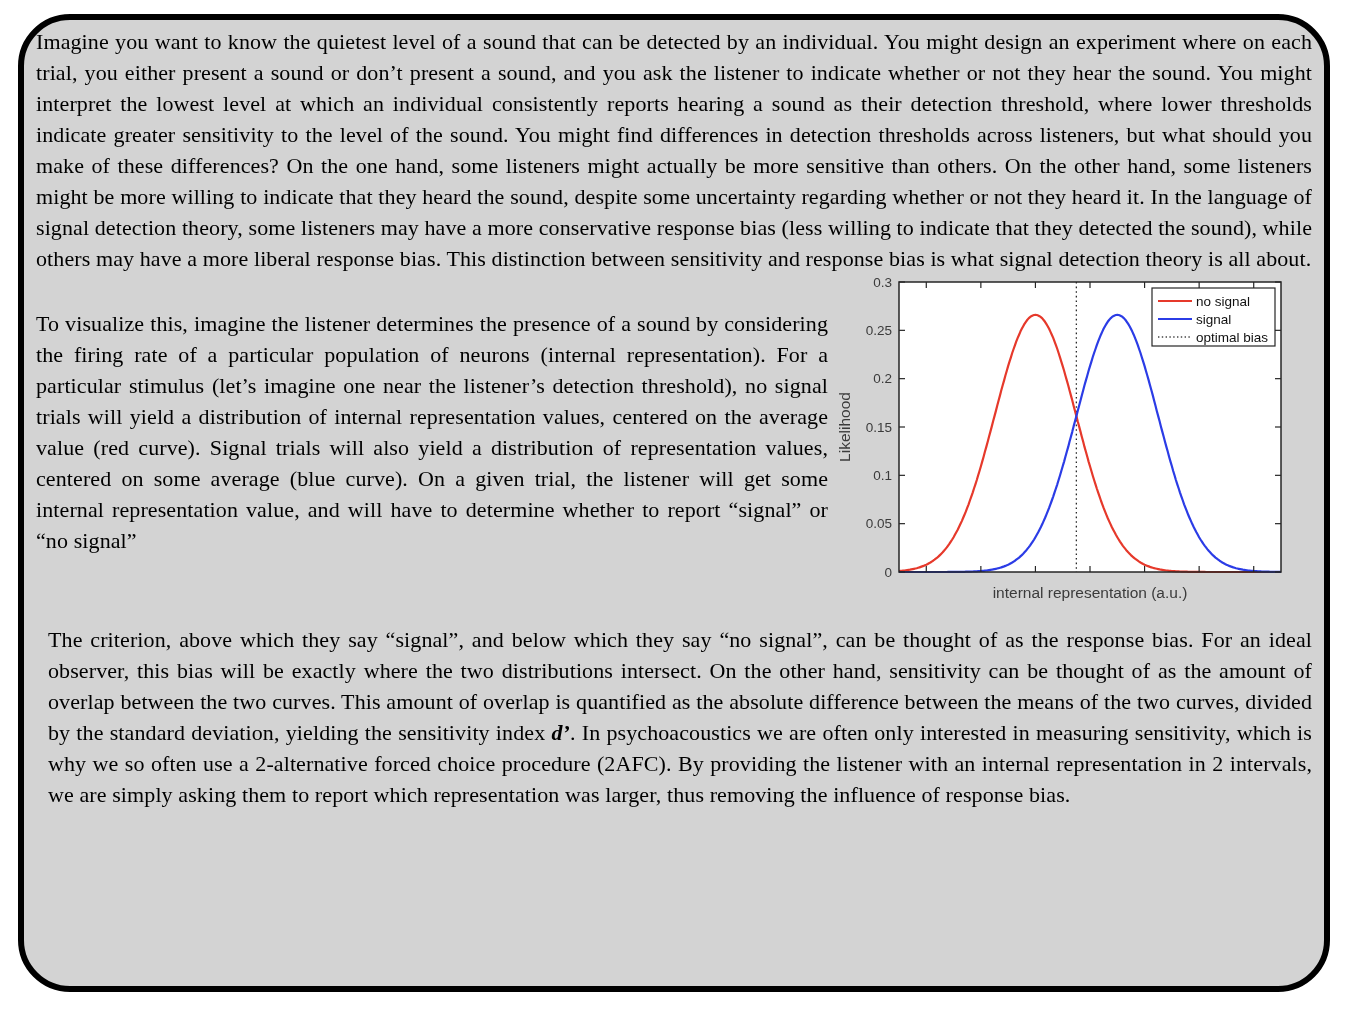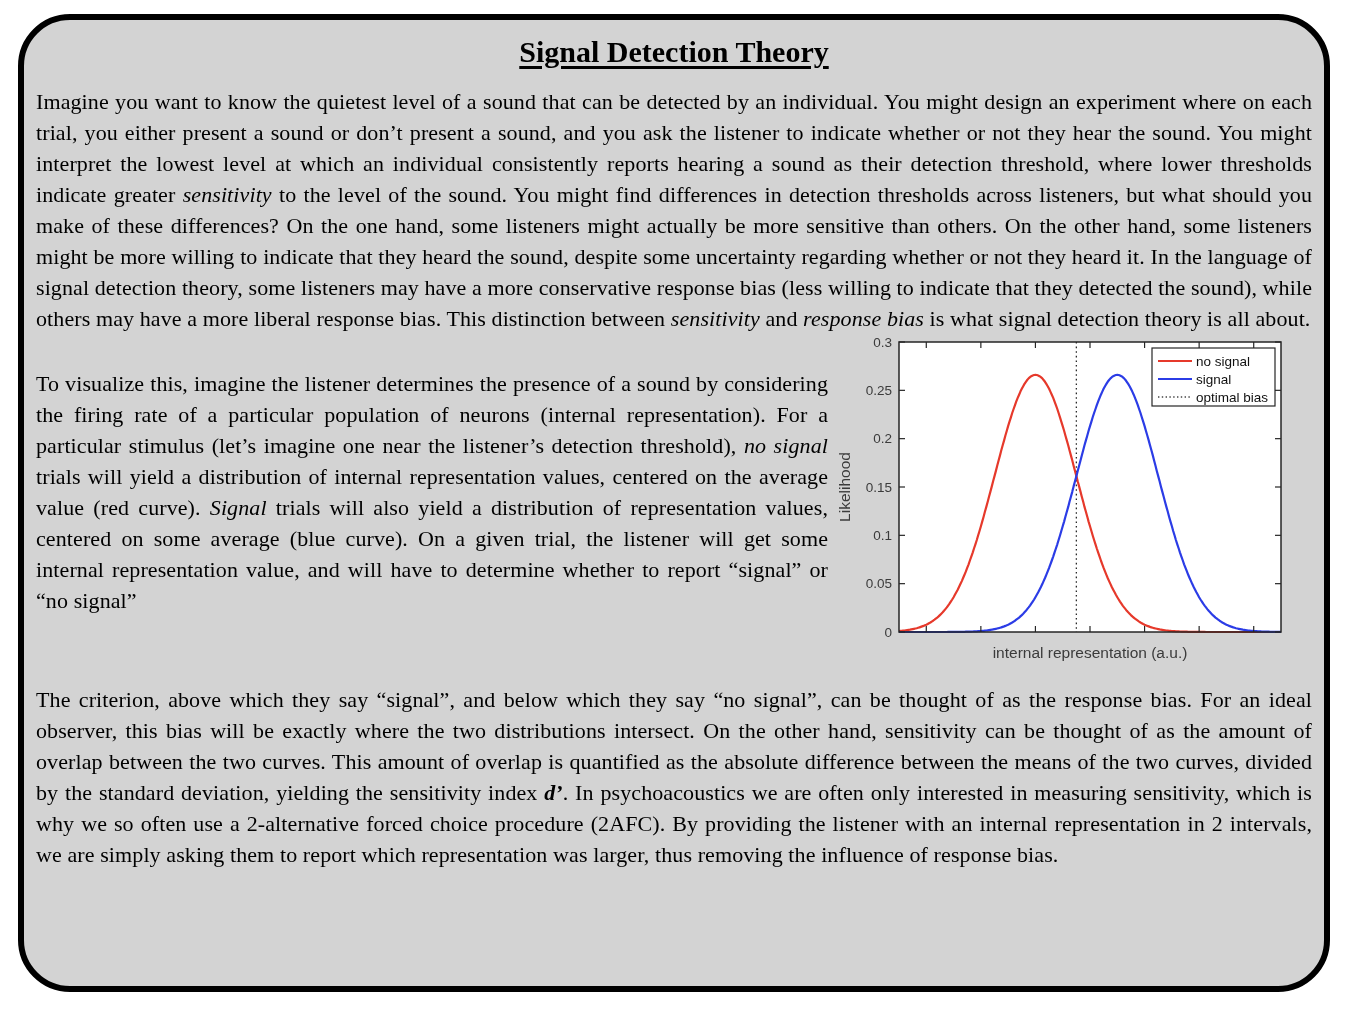--- a/index.html
+++ b/index.html
@@ -20,30 +20,29 @@
     line-height:36px;
   }
   .para{
     font-size:22px;line-height:31px;text-align:justify;margin:0;
     letter-spacing:0.1px;
   }
   .middle-row{display:flex;margin-top:6px;align-items:flex-start;}
   .middle-row .para{flex:1 1 auto;margin-top:28px;padding-right:8px;}
   .chart-fig{flex:0 0 476px;width:476px;margin:-10px 0 0 0;}
   .chart-fig svg{display:block;width:476px;height:344px;}
-  .para-bottom{margin-top:10px;}
+  .para-bottom{margin-top:10px;margin-left:12px;}
   .s-n{font-style:normal;}
-  .s-i{font-style:italic;}
+  .s-i{}
   .s-bi{font-style:italic;font-weight:bold;}
 </style>
 </head>
 <body style="--box-bg: #d3d3d3; --box-border: #000000;">
 
 <div class="content-box">
-  <h1 class="title">Signal Detection Theory</h1>
 
   <p class="para"><span class="s-n">Imagine you want to know the quietest level of a sound that can be detected by an individual. You might design an experiment where on each trial, you either present a sound or don’t present a sound, and you ask the listener to indicate whether or not they hear the sound. You might interpret the lowest level at which an individual consistently reports hearing a sound as their detection threshold, where lower thresholds indicate greater </span><span class="s-i">sensitivity</span><span class="s-n"> to the level of the sound. You might find differences in detection thresholds across listeners, but what should you make of these differences? On the one hand, some listeners might actually be more sensitive than others. On the other hand, some listeners might be more willing to indicate that they heard the sound, despite some uncertainty regarding whether or not they heard it. In the language of signal detection theory, some listeners may have a more conservative response bias (less willing to indicate that they detected the sound), while others may have a more liberal response bias. This distinction between </span><span class="s-i">sensitivity</span><span class="s-n"> and </span><span class="s-i">response bias</span><span class="s-n"> is what signal detection theory is all about.</span></p>
 
   <div class="middle-row">
     <p class="para"><span class="s-n">To visualize this, imagine the listener determines the presence of a sound by considering the firing rate of a particular population of neurons (internal representation). For a particular stimulus (let’s imagine one near the listener’s detection threshold), </span><span class="s-i">no signal</span><span class="s-n"> trials will yield a distribution of internal representation values, centered on the average value (red curve). </span><span class="s-i">Signal</span><span class="s-n"> trials will also yield a distribution of representation values, centered on some average (blue curve). On a given trial, the listener will get some internal representation value, and will have to determine whether to report “signal” or “no signal”</span></p>
     <figure class="chart-fig">
       <svg xmlns="http://www.w3.org/2000/svg" viewBox="0 0 476 344">
           <rect x="63" y="12" width="382" height="290" fill="#ffffff"></rect>
           <line x1="240.35714285714286" y1="12" x2="240.35714285714286" y2="302" stroke="#2a2a2a" stroke-width="1.3" stroke-dasharray="1.6 3"></line>
           <path d="M63.0 301.0L64.4 300.9L65.7 300.8L67.1 300.6L68.5 300.5L69.8 300.3L71.2 300.1L72.5 299.9L73.9 299.7L75.3 299.4L76.6 299.1L78.0 298.8L79.4 298.5L80.7 298.2L82.1 297.8L83.5 297.4L84.8 296.9L86.2 296.4L87.6 295.9L88.9 295.3L90.3 294.7L91.7 294.0L93.0 293.2L94.4 292.5L95.7 291.6L97.1 290.7L98.5 289.7L99.8 288.7L101.2 287.6L102.6 286.4L103.9 285.1L105.3 283.7L106.7 282.3L108.0 280.8L109.4 279.1L110.8 277.4L112.1 275.6L113.5 273.7L114.8 271.6L116.2 269.5L117.6 267.2L118.9 264.8L120.3 262.3L121.7 259.7L123.0 257.0L124.4 254.1L125.8 251.1L127.1 248.0L128.5 244.8L129.9 241.4L131.2 237.9L132.6 234.3L133.9 230.5L135.3 226.6L136.7 222.6L138.0 218.5L139.4 214.3L140.8 210.0L142.1 205.5L143.5 201.0L144.9 196.3L146.2 191.6L147.6 186.7L148.9 181.8L150.3 176.9L151.7 171.8L153.0 166.7L154.4 161.6L155.8 156.4L157.1 151.3L158.5 146.1L159.9 140.9L161.2 135.7L162.6 130.5L164.0 125.4L165.3 120.3L166.7 115.3L168.1 110.4L169.4 105.5L170.8 100.8L172.1 96.1L173.5 91.6L174.9 87.3L176.2 83.0L177.6 79.0L179.0 75.1L180.3 71.4L181.7 67.9L183.1 64.7L184.4 61.6L185.8 58.8L187.2 56.2L188.5 53.9L189.9 51.8L191.2 50.0L192.6 48.4L194.0 47.2L195.3 46.2L196.7 45.5L198.1 45.0L199.4 44.9L200.8 45.0L202.2 45.5L203.5 46.2L204.9 47.2L206.3 48.4L207.6 50.0L209.0 51.8L210.3 53.9L211.7 56.2L213.1 58.8L214.4 61.6L215.8 64.7L217.2 67.9L218.5 71.4L219.9 75.1L221.3 79.0L222.6 83.0L224.0 87.3L225.3 91.6L226.7 96.1L228.1 100.8L229.4 105.5L230.8 110.4L232.2 115.3L233.5 120.3L234.9 125.4L236.3 130.5L237.6 135.7L239.0 140.9L240.4 146.1L241.7 151.3L243.1 156.4L244.5 161.6L245.8 166.7L247.2 171.8L248.5 176.9L249.9 181.8L251.3 186.7L252.6 191.6L254.0 196.3L255.4 201.0L256.7 205.5L258.1 210.0L259.5 214.3L260.8 218.5L262.2 222.6L263.6 226.6L264.9 230.5L266.3 234.3L267.6 237.9L269.0 241.4L270.4 244.8L271.7 248.0L273.1 251.1L274.5 254.1L275.8 257.0L277.2 259.7L278.6 262.3L279.9 264.8L281.3 267.2L282.7 269.5L284.0 271.6L285.4 273.7L286.7 275.6L288.1 277.4L289.5 279.1L290.8 280.8L292.2 282.3L293.6 283.7L294.9 285.1L296.3 286.4L297.7 287.6L299.0 288.7L300.4 289.7L301.8 290.7L303.1 291.6L304.5 292.5L305.8 293.2L307.2 294.0L308.6 294.7L309.9 295.3L311.3 295.9L312.7 296.4L314.0 296.9L315.4 297.4L316.8 297.8L318.1 298.2L319.5 298.5L320.8 298.8L322.2 299.1L323.6 299.4L324.9 299.7L326.3 299.9L327.7 300.1L329.0 300.3L330.4 300.5L331.8 300.6L333.1 300.8L334.5 300.9L335.9 301.0L337.2 301.1L338.6 301.2L339.9 301.3L341.3 301.4L342.7 301.4L344.0 301.5L345.4 301.6L346.8 301.6L348.1 301.7L349.5 301.7L350.9 301.7L352.2 301.8L353.6 301.8L355.0 301.8L356.3 301.8L357.7 301.9L359.1 301.9L360.4 301.9L361.8 301.9L363.1 301.9L364.5 301.9L365.9 301.9L367.2 301.9L368.6 301.9L370.0 302.0L371.3 302.0L372.7 302.0L374.1 302.0L375.4 302.0L376.8 302.0L378.2 302.0L379.5 302.0L380.9 302.0L382.2 302.0L383.6 302.0L385.0 302.0L386.3 302.0L387.7 302.0L389.1 302.0L390.4 302.0L391.8 302.0L393.2 302.0L394.5 302.0L395.9 302.0L397.3 302.0L398.6 302.0L400.0 302.0L401.3 302.0L402.7 302.0L404.1 302.0L405.4 302.0L406.8 302.0L408.2 302.0L409.5 302.0L410.9 302.0L412.3 302.0L413.6 302.0L415.0 302.0L416.3 302.0L417.7 302.0L419.1 302.0L420.4 302.0L421.8 302.0L423.2 302.0L424.5 302.0L425.9 302.0L427.3 302.0L428.6 302.0L430.0 302.0L431.4 302.0L432.7 302.0L434.1 302.0L435.4 302.0L436.8 302.0L438.2 302.0L439.5 302.0L440.9 302.0L442.3 302.0L443.6 302.0L445.0 302.0" fill="none" stroke="#e6392b" stroke-width="2.2" stroke-linejoin="round"></path>

